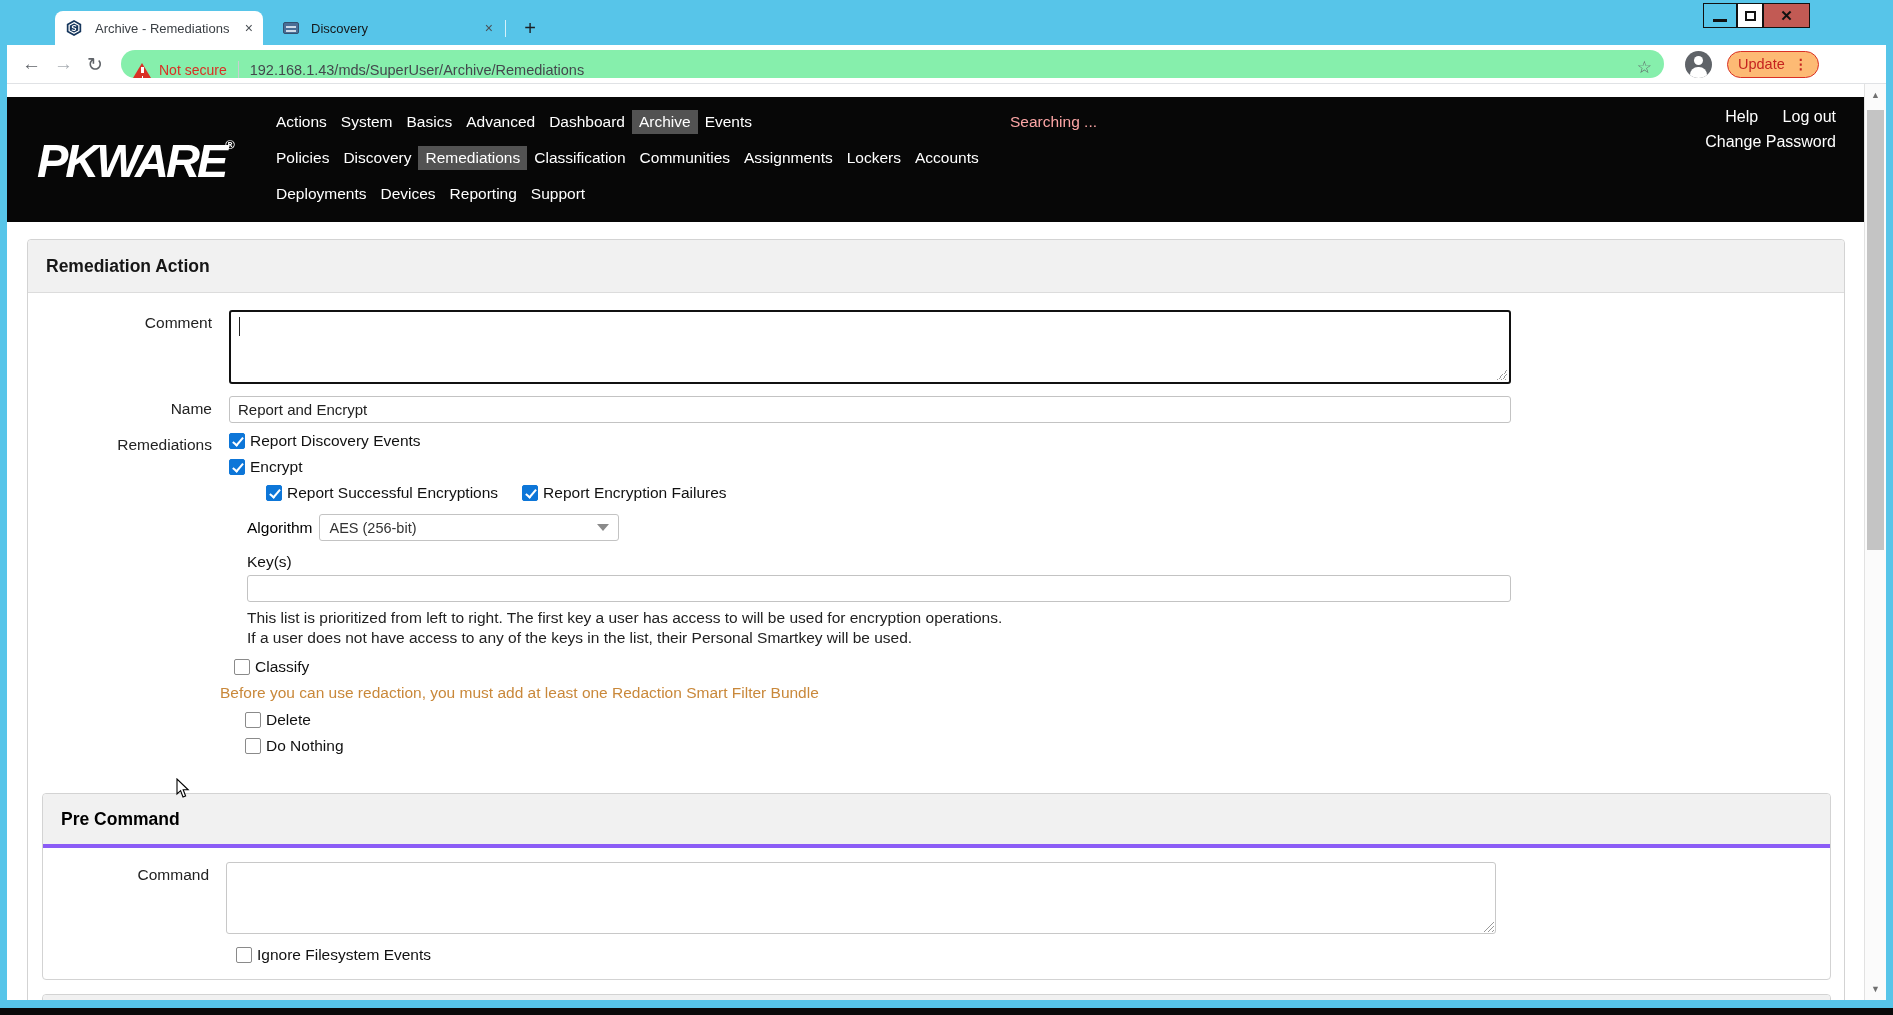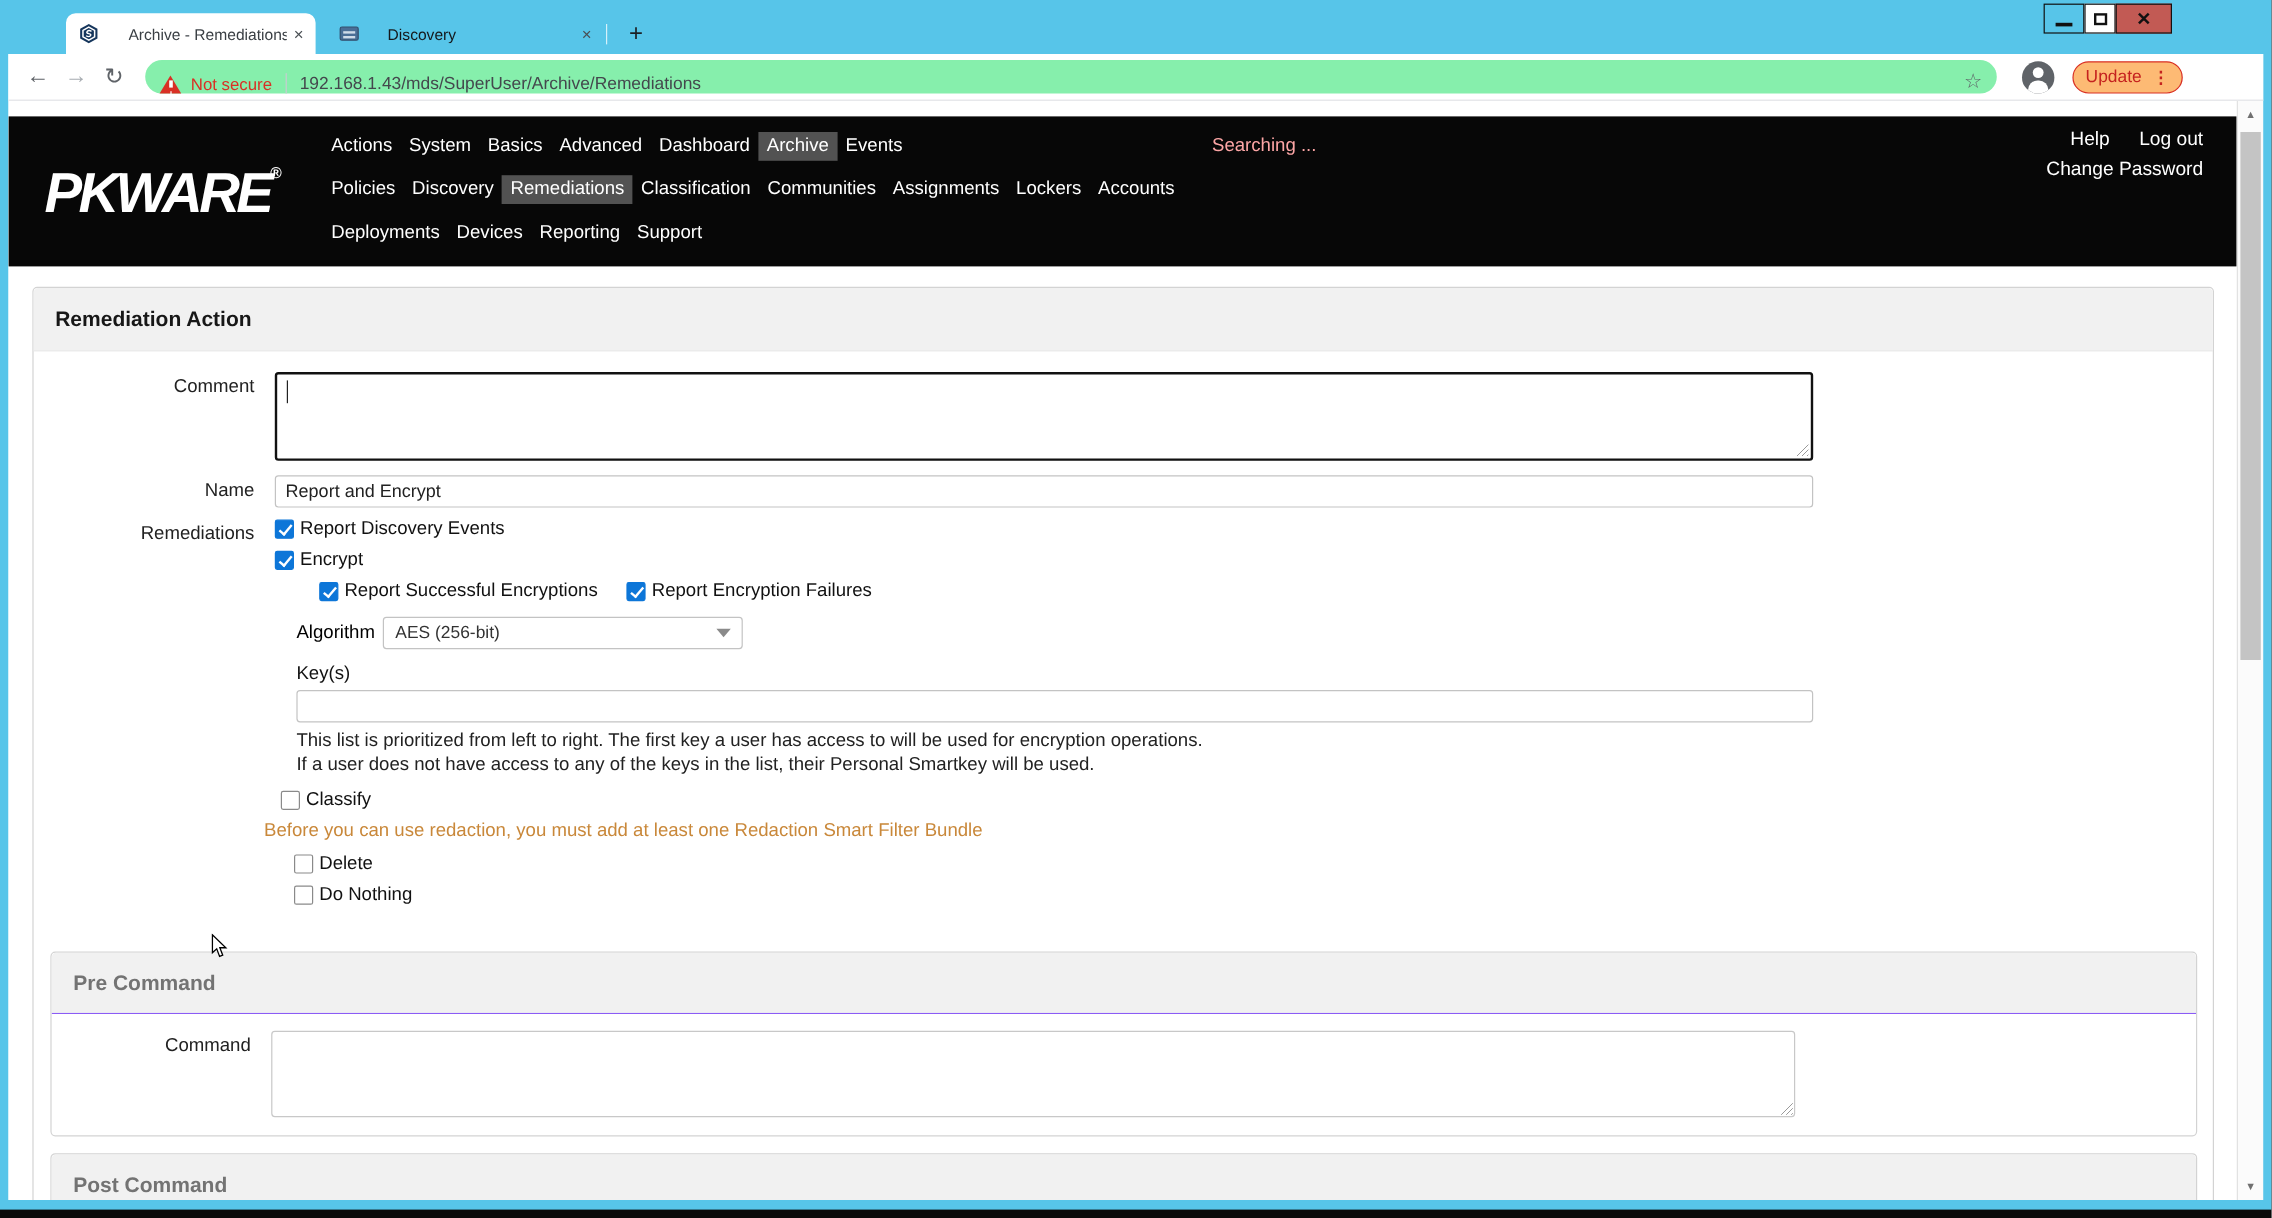--- a/index.html
+++ b/index.html
@@ -15,21 +15,21 @@
   .winbtn.min .dash { width:14px; height:3px; background:#111; margin-top:10px; }
   .winbtn.max { width:26px; background:#fff; }
   .winbtn.max .sq { width:11px; height:10px; border:2px solid #111; background:#fff; }
   .winbtn.close { width:47px; background:#c25a54; font-size:15px; }
 
   
   .tabs { position:absolute; left:55px; top:11px; height:34px; display:flex; align-items:stretch; }
   .tab { display:flex; align-items:center; padding:0 10px; font-size:13px; }
   .tab.active { width:208px; background:#fff; border-radius:8px 8px 0 0; color:#3a3f44; }
   .tab.inactive { width:230px; margin-left:10px; color:#15181b; }
-  .tab-title { flex:1; margin-left:24px; white-space:nowrap; overflow:hidden; }
+  .tab-title { flex:1; margin-left:12px; white-space:nowrap; overflow:hidden; }
   .tab-close { font-size:14px; color:#4a4f54; margin-left:6px; }
   .fav1 { width:18px; height:18px; flex:none; }
   .fav2 { width:16px; height:12px; flex:none; background:#4a6e96; border-radius:2px; border:1px solid #33506f; position:relative; }
   .fav2::after { content:""; position:absolute; left:2px; top:3px; width:10px; height:2px; background:#cfdbe8; box-shadow:0 4px 0 #cfdbe8; }
   .tab-sep { width:1px; height:17px; background:rgba(255,255,255,.75); align-self:center; margin-left:2px; }
   .newtab { align-self:center; margin-left:12px; font-size:20px; color:#1c2024; width:24px; height:24px; display:flex; align-items:center; justify-content:center; }
 
   
   .browser { position:absolute; left:7px; top:45px; width:1879px; height:955px; background:#fff; display:flex; flex-direction:column; }
 
@@ -91,21 +91,21 @@
   .select { width:300px; height:27px; border:1px solid #c3c3c3; border-radius:3px; margin-left:7px; display:flex; align-items:center; padding:0 9px; font-size:14.5px; color:#333; justify-content:space-between;gap:13px; }
   .sel-arrow { width:0; height:0; border-left:6px solid transparent; border-right:6px solid transparent; border-top:7px solid #8a8a8a; }
 
   .keys-label { margin-left:18px; font-size:15.5px; margin-bottom:4px; color:#111; }
   .keys-input { width:1264px; margin-left:18px; }
   .help { margin:6px 0 10px 18px; font-size:15.5px; color:#222; line-height:20px; }
   .warning { color:#c9883a; font-size:15.5px; margin:2px 0 9px -9px; }
 
   .sub-panel { margin:30px 0 0 -4px; width:calc(100% + 4px); border:1px solid #d3d3d3; border-radius:4px; background:#fff; }
   .sub-panel.post { margin-top:14px; }
-  .sub-h { background:#f1f1f1; padding:15px 18px 14px 18px; font-size:17.5px; font-weight:bold; color:#737373; border-bottom:1px solid #8b5cf6; border-radius:4px 4px 0 0; }
+  .sub-h { background:#f1f1f1; padding:15px 18px 14px 18px; font-size:17.5px; font-weight:bold; color:#000000; border-bottom:4px solid #8b5cf6; border-radius:4px 4px 0 0; }
   .sub-b { padding:14px 20px 15px 16px; }
   .crow { display:grid; grid-template-columns:150px 1fr; column-gap:17px; }
   .cmd-wrap { position:relative; width:1270px; }
   .cmd-box { width:1270px; height:72px; border:1px solid #c8c8c8; border-radius:3px; background:#fff; }
   .ignore-row { margin:12px 0 0 177px; }
 
   
   .vscrollbar { width:22px; flex:none; background:#fbfbfb; border-left:1px solid #e2e2e2; position:relative; }
   .sb-arrow { position:absolute; left:0; width:21px; height:18px; display:flex; align-items:center; justify-content:center; font-size:9px; color:#707070; }
   .sb-arrow.up { top:2px; } .sb-arrow.down { bottom:2px; }
@@ -283,20 +283,24 @@
             <div class="sub-panel">
               <div class="sub-h">Pre Command</div>
               <div class="sub-b">
                 <div class="crow">
                   <div class="flabel">Command</div>
                   <div class="cmd-wrap">
                     <div class="cmd-box"></div>
                     <span class="resize-handle"></span>
                   </div>
                 </div>
+                <div class="cbrow ignore-row">
+                  <span class="cb"></span>
+                  <span>Ignore Filesystem Events</span>
+                </div>
               </div>
             </div>
 
             <div class="sub-panel post">
               <div class="sub-h">Post Command</div>
             </div>
 
           </div>
         </div>
 

